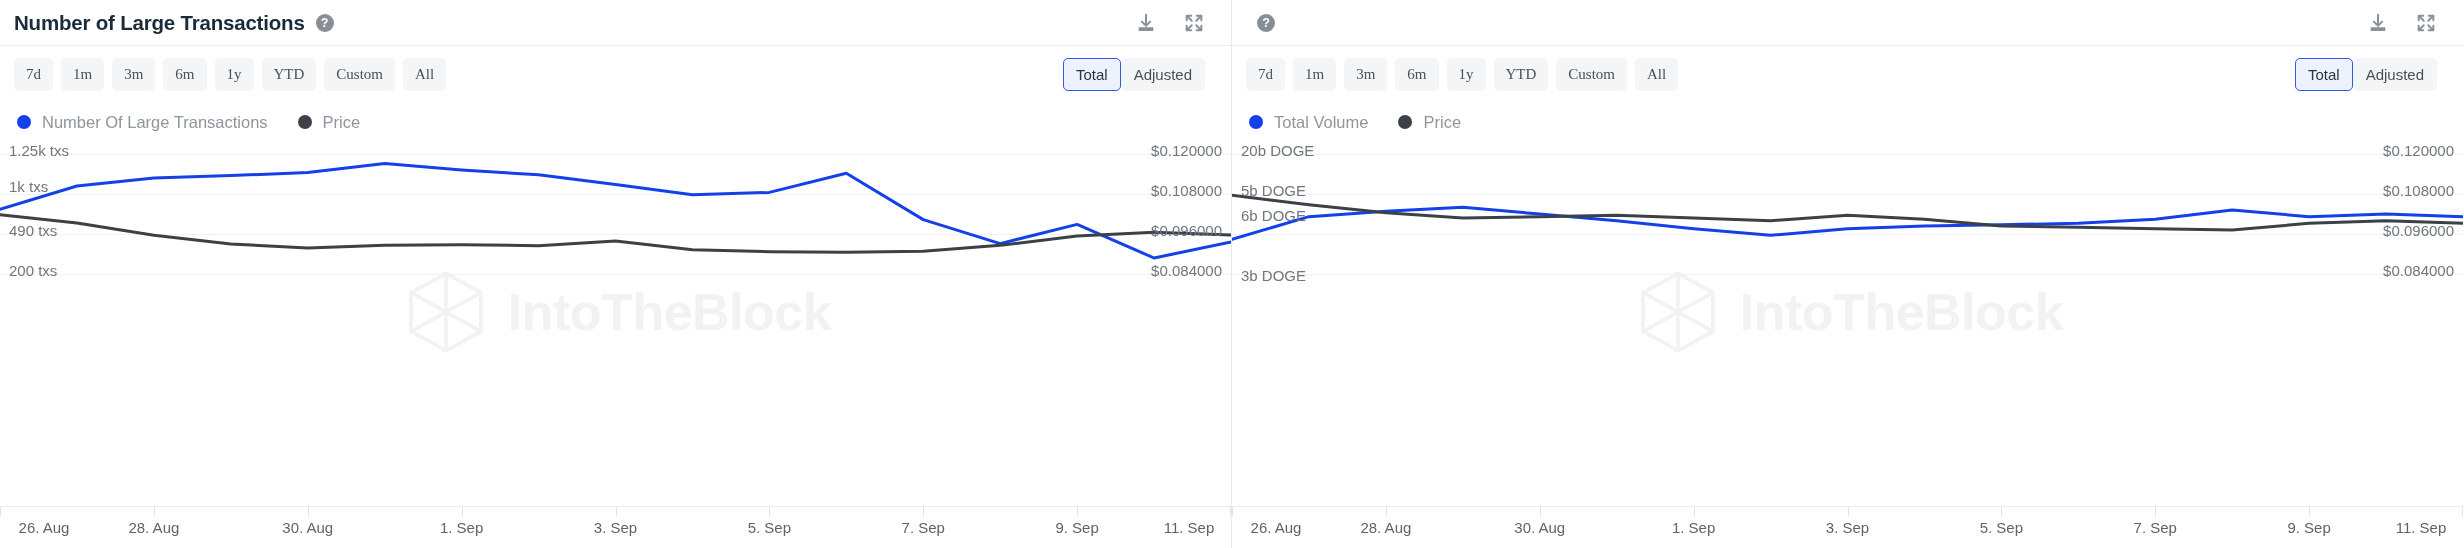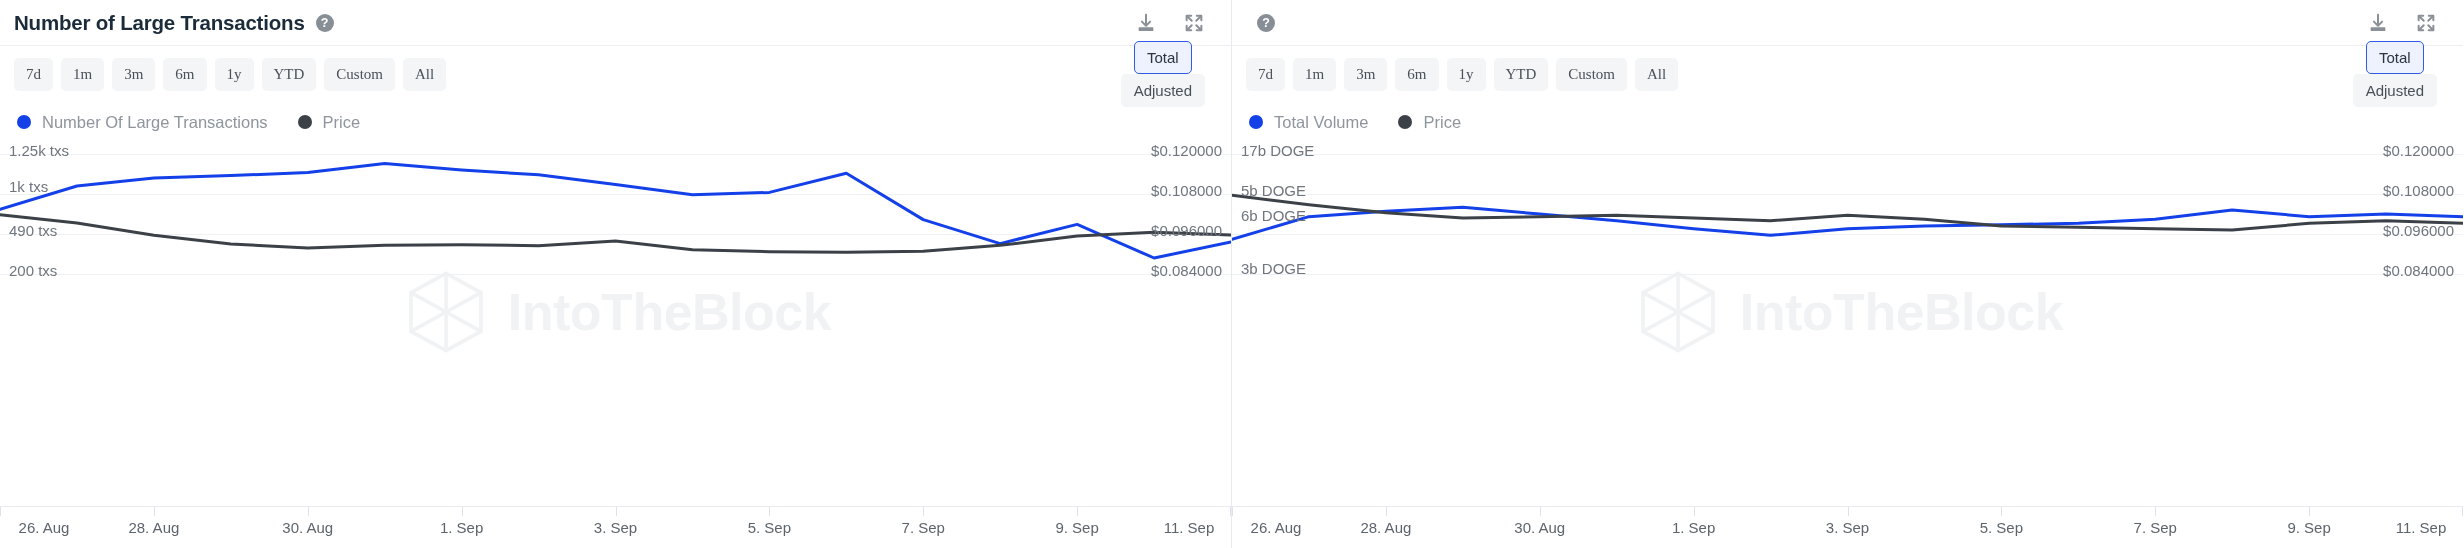--- a/index.html
+++ b/index.html
@@ -49,21 +49,21 @@
     padding: 0 26px 0 14px;
   }
   .range-group { display: flex; align-items: center; gap: 8px; }
   .range-btn {
     background: #f4f5f7; border: 1px solid transparent; border-radius: 5px;
     color: #4a5058; font-size: 15px; line-height: 1;
     padding: 8px 11px; cursor: pointer; white-space: nowrap;
     font-family: Liberation Serif, serif;
   }
   .toolbar-spacer { flex: 1 1 auto; }
-  .seg-group { display: flex; align-items: center; flex-direction: column; }
+  .seg-group { display: flex; align-items: center; }
   .seg-btn {
     background: #f4f5f7; border: 1px solid transparent;
     color: #4a5058; font-size: 15px; line-height:1;
     padding: 8px 12px; cursor: pointer; white-space: nowrap;
     border-radius: 5px;
     font-family: "Liberation Sans", sans-serif;
   }
   .seg-btn.active {
     background: #eef2fe; border-color: #2f5bea; color: #2c3440;
     position: relative; z-index: 2;
@@ -298,24 +298,24 @@
         </div>
       </div>
       <svg class="plot-svg" preserveAspectRatio="none" viewBox="0 0 1231 364">
           <line x1="0" x2="1231" y1="12.5" y2="12.5" stroke="#f0f1f5" stroke-width="1"></line>
           <line x1="0" x2="1231" y1="52.5" y2="52.5" stroke="#f0f1f5" stroke-width="1"></line>
           <line x1="0" x2="1231" y1="92.5" y2="92.5" stroke="#f0f1f5" stroke-width="1"></line>
           <line x1="0" x2="1231" y1="132.5" y2="132.5" stroke="#f0f1f5" stroke-width="1"></line>
           <polyline points="0.00,97.33 76.94,74.67 153.88,69.33 230.81,65.33 307.75,72.00 384.69,78.67 461.63,86.67 538.56,93.33 615.50,86.67 692.44,84.00 769.38,82.67 846.31,81.33 923.25,77.33 1000.19,68.00 1077.13,74.67 1154.06,72.00 1231.00,74.67" fill="none" stroke="#1340e8" stroke-width="3" stroke-linejoin="round" stroke-linecap="round"></polyline>
           <polyline points="0.00,53.33 76.94,62.67 153.88,70.67 230.81,76.00 307.75,74.67 384.69,73.33 461.63,76.00 538.56,78.67 615.50,73.33 692.44,77.33 769.38,84.00 846.31,85.33 923.25,86.67 1000.19,88.00 1077.13,81.33 1154.06,78.67 1231.00,81.33" fill="none" stroke="#3c4148" stroke-width="3" stroke-linejoin="round" stroke-linecap="round"></polyline>
         </svg>
-      <span class="axis-label left" style="top:0px">17b DOGE</span>
+      <span class="axis-label left" style="top:0px">20b DOGE</span>
       <span class="axis-label left" style="top:40px">5b DOGE</span>
       <span class="axis-label left" style="top:65px">6b DOGE</span>
-      <span class="axis-label left" style="top:118px">3b DOGE</span>
+      <span class="axis-label left" style="top:125px">3b DOGE</span>
       <span class="axis-label right" style="top:0px">$0.120000</span>
       <span class="axis-label right" style="top:40px">$0.108000</span>
       <span class="axis-label right" style="top:80px">$0.096000</span>
       <span class="axis-label right" style="top:120px">$0.084000</span>
     </div>
 
     <div class="xaxis">
         <div class="xtick" style="left: 0px;"></div>
         <div class="xlabel" style="left: 44px;">26. Aug</div>
         <div class="xtick" style="left: 153.875px;"></div>

